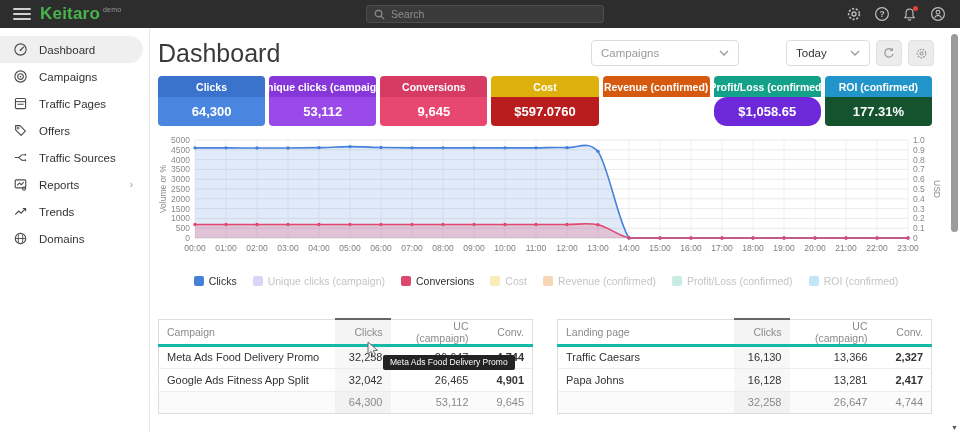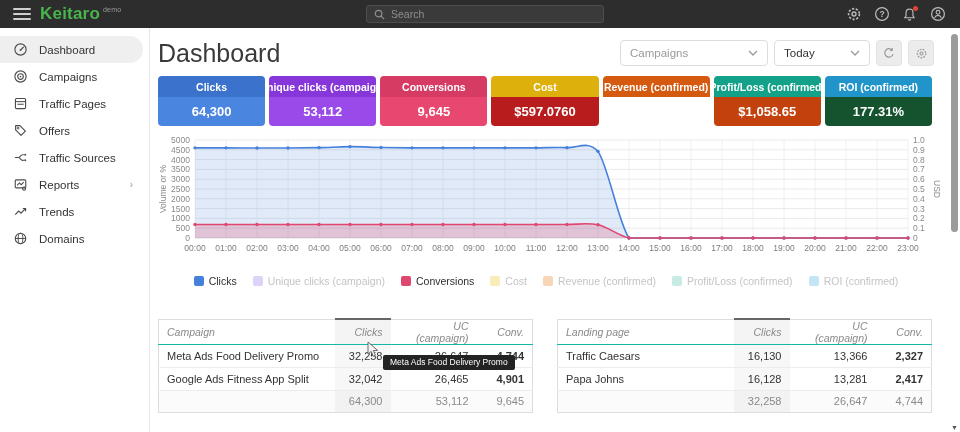--- a/index.html
+++ b/index.html
@@ -32,40 +32,40 @@
   
   .main { position:absolute; left:150px; top:28px; width:810px; height:404px; background:#ffffff; }
   .page-head { position:absolute; left:8px; right:26px; top:10px; height:30px; display:flex; align-items:center; }
   .page-title { font-size:25px; color:#3a3a3a; font-weight:400; }
   .head-controls { margin-left:auto; display:flex; align-items:center; gap:6px; }
   .select { height:26px; background:#fff; border:1px solid #dcdcdc; border-radius:4px; display:flex; align-items:center; padding:0 9px; font-size:11.5px; cursor:pointer; }
   .select .cv { white-space:nowrap; }
   .select.placeholder .cv { color:#9a9a9a; }
   .select .chev { margin-left:auto; display:flex; }
   .sel-campaigns { width:148px; }
-  .sel-date { width:96px; color:#333; }
+  .sel-date { width:84px; color:#333;margin-left:41px; }
   .icon-btn { width:26px; height:26px; background:#ececec; border:1px solid #e2e2e2; border-radius:4px; display:flex; align-items:center; justify-content:center; cursor:pointer; }
 
   
   .cards { position:absolute; left:8px; right:28px; top:48px; height:50px; display:flex; gap:4px; }
   .card { flex:1; border-radius:4px; overflow:hidden; display:flex; flex-direction:column; cursor:pointer; }
   .card-head { height:21px; display:flex; align-items:center; justify-content:center; color:#fff; font-size:10.5px; font-weight:bold; white-space:nowrap; }
   .card-value { flex:1; display:flex; align-items:center; justify-content:center; color:#fff; font-size:13px; font-weight:bold; }
 
   
   .chart-wrap { position:absolute; left:8px; top:106px; width:786px; height:128px; }
   .legend { position:absolute; left:8px; right:26px; top:242px; height:22px; display:flex; align-items:center; justify-content:center; gap:16px; }
   .legend-item { display:flex; align-items:center; gap:5px; font-size:10.5px; color:#2f2f2f; cursor:pointer; white-space:nowrap; }
   .legend-item.muted { color:#c4c4c4; }
   .legend-item .sw { width:10px; height:10px; border-radius:2px; }
 
   
   .tables { position:absolute; left:8px; right:28px; top:290px; display:flex; gap:24px; }
   table.stats { flex:1; border-collapse:collapse; background:#fff; border:1px solid #dddddd; table-layout:fixed; }
-  table.stats th { font-size:10.5px; color:#8a8a8a; font-weight:normal; height:24px; padding:0 8px; border-bottom:1px solid #14b8a6; text-align:right; cursor:pointer;font-style:italic; }
+  table.stats th { font-size:10.5px; color:#8a8a8a; font-weight:normal; height:24px; padding:0 8px; border-bottom:3px solid #14b8a6; text-align:right; cursor:pointer; }
   table.stats th.name { text-align:left; }
   table.stats th.sorted { border-top:2px solid #666666; background:#f4f4f4; }
   table.stats td { font-size:11px; color:#333333; height:23px; padding:0 8px; border-bottom:1px solid #ececec; text-align:right; white-space:nowrap; overflow:hidden; }
   table.stats td.name { text-align:left; }
   table.stats td.colhl { background:#f7f7f7; }
   table.stats td.bold { font-weight:bold; }
   table.stats tr.totals td { color:#8a8a8a; height:22px; border-bottom:none; background:#fbfbfb; }
   table.stats tr.totals td.colhl { background:#f2f2f2; }
   col.c-name { width:auto; } col.c-clicks { width:56px; } col.c-uc { width:86px; } col.c-conv { width:56px; }
 
@@ -245,21 +245,21 @@
       </div>
       <div class="card">
         <div class="card-head" style="background-color: rgb(221, 176, 11);">Cost</div>
         <div class="card-value" style="background-color: #b91c1c;">$597.0760</div>
       </div>
       <div class="card">
         <div class="card-head" style="background-color: rgb(213, 90, 16);">Revenue (confirmed)</div>
       </div>
       <div class="card">
         <div class="card-head" style="background-color: rgb(19, 162, 137);">Profit/Loss (confirmed)</div>
-        <div class="card-value" style="background-color: #c2410c;">$1,058.65</div>
+        <div class="card-value" style="background-color: #6d28d9; border-radius: 13px;">$1,058.65</div>
       </div>
       <div class="card">
         <div class="card-head" style="background-color: rgb(33, 148, 201);">ROI (confirmed)</div>
         <div class="card-value" style="background-color: #14532d;">177.31%</div>
       </div>
     </div>
 
     <div class="chart-wrap">
       <svg id="chart" width="786" height="128" viewBox="0 0 786 128">
           <line x1="37" y1="6" x2="37" y2="104" stroke="#f0f0f0" stroke-width="1"></line>

